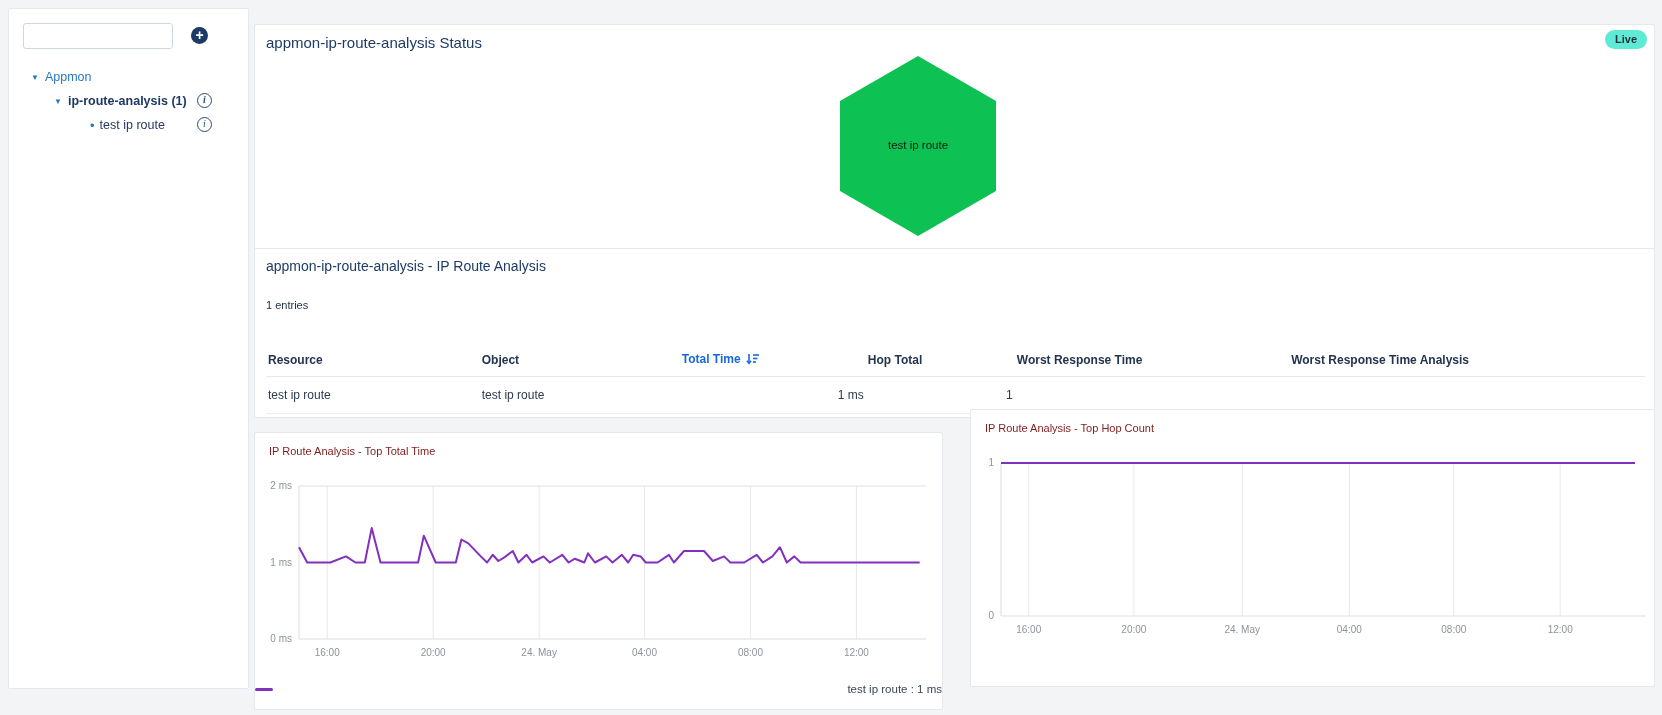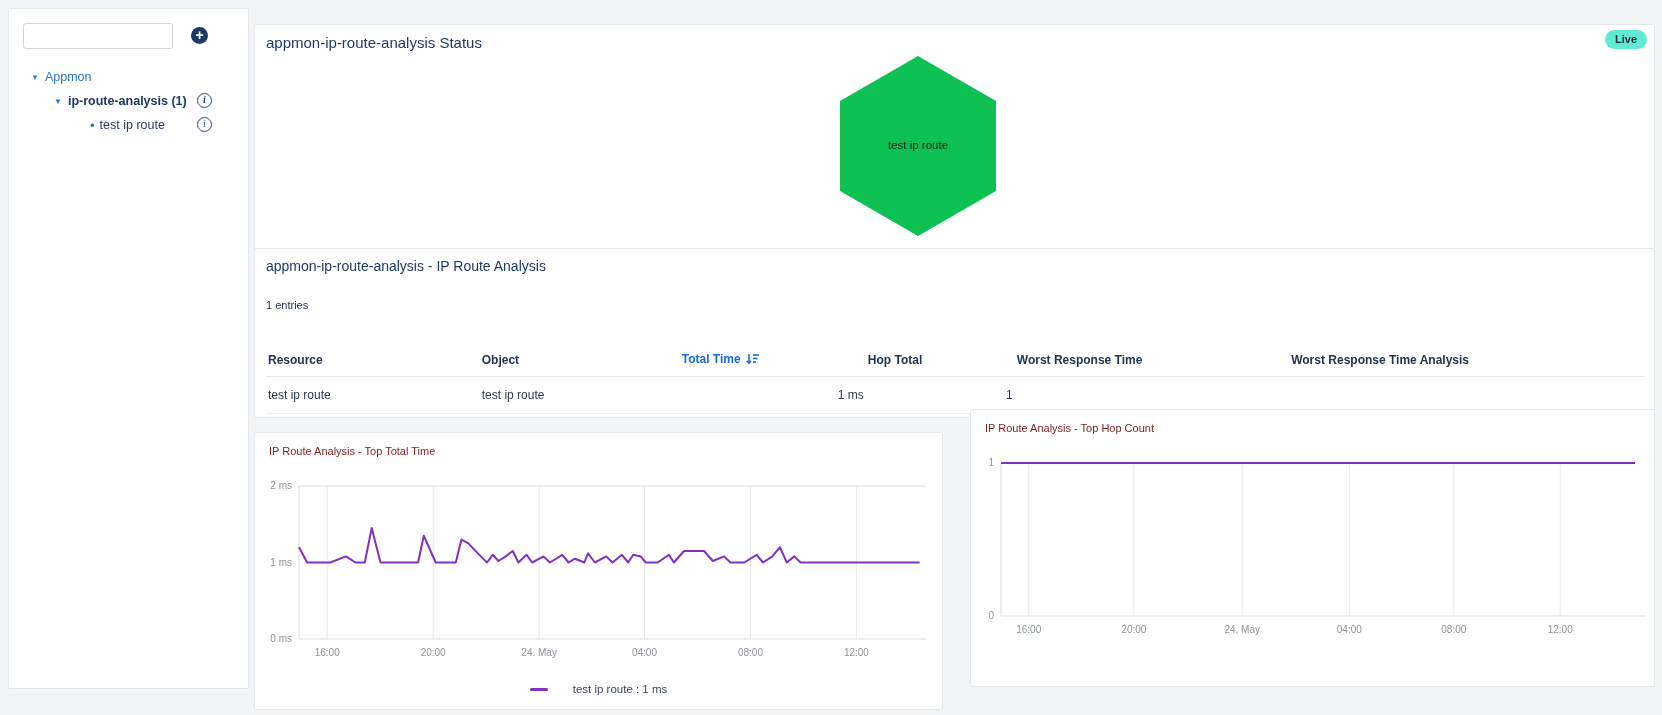--- a/index.html
+++ b/index.html
@@ -36,21 +36,21 @@
   td { color:#2b3a52; text-align:right; padding:11px 2px; border-bottom:1px solid #edf0f2; white-space:nowrap; }
   th.left, td.left { text-align:left; }
   th.sorted { color:#1668dd; cursor:pointer; }
   .sort-ic { display:inline-block; vertical-align:-2px; margin-left:5px; }
 
   
   #chart1-panel { left:254px; top:432px; width:689px; height:278px; }
   #chart2-panel { left:970px; top:409px; width:685px; height:278px; }
   .chart-title { position:absolute; left:14px; top:12px; font-size:11px; color:#7f1d1d; }
   .chart-svg { position:absolute; left:0; top:0; }
-  .legend { position:absolute; left:0; bottom:14px; width:100%; display:flex; justify-content:center; align-items:center; gap:25px; font-size:11.5px; color:#3c4656; }
+  .legend { position:absolute; left:0; bottom:14px; width:100%; display:flex; justify-content:space-between; align-items:center; gap:25px; font-size:11.5px; color:#3c4656; }
   .legend-swatch { width:18px; height:3px; border-radius:2px; }
 </style>
 </head>
 <body>
 
 <div class="panel" id="sidebar">
   <div class="search-row">
     <input class="search-input" type="text" placeholder="" style="">
     <div class="plus-btn">+</div>
   </div>

